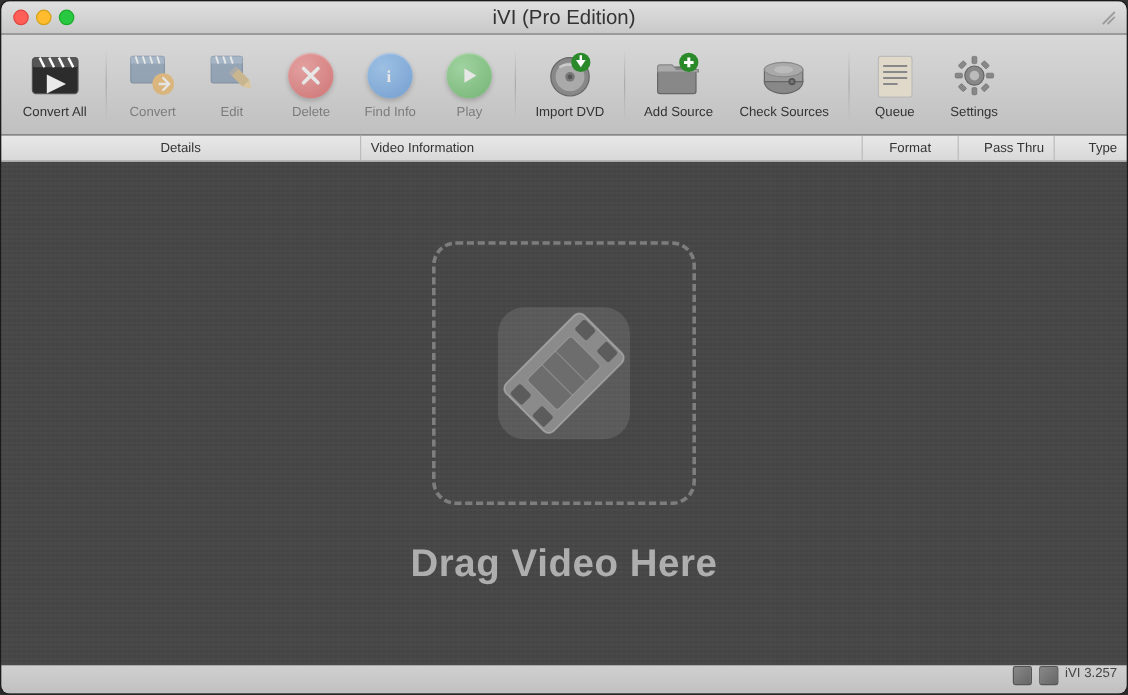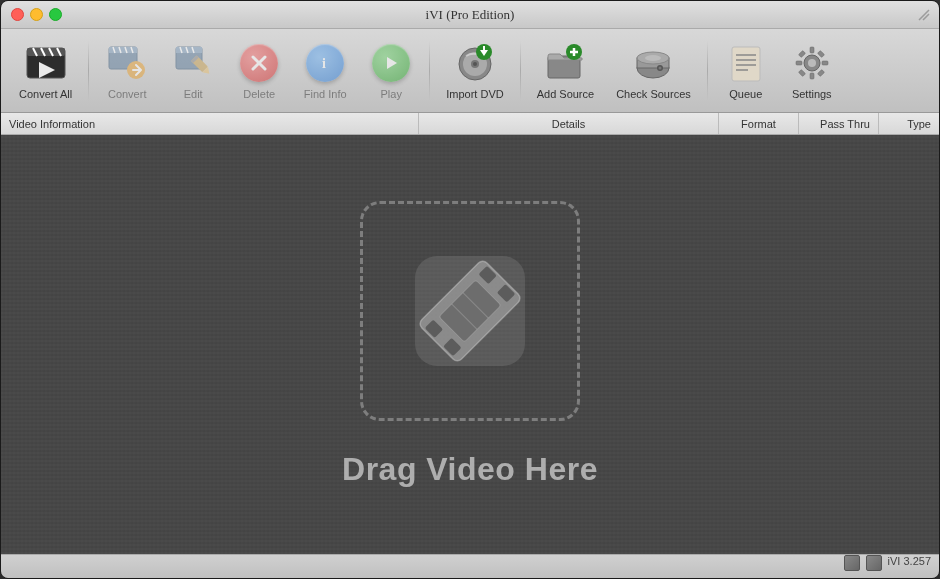--- a/index.html
+++ b/index.html
@@ -50,24 +50,23 @@
     }
 
     .btn-close { background: #ff5f57; border-color: #e0443e; }
     .btn-minimize { background: #febc2e; border-color: #d4a017; }
     .btn-maximize { background: #28c840; border-color: #1aab29; }
 
     .title-text {
       position: absolute;
       left: 50%;
       transform: translateX(-50%);
-      font-size: 13px;
+      font-size: 17px;
       font-weight: 500;
       color: #333;
-      font-family: Liberation Serif, serif;
     }
 
     .window-resize-btn {
       position: absolute;
       right: 8px;
       width: 14px;
       height: 14px;
       opacity: 0.5;
       cursor: pointer;
     }
@@ -441,25 +440,25 @@
             <rect x="27" y="27" width="4" height="6" rx="1" transform="rotate(45 29 30)"></rect>
           </g>
         </svg>
       </div>
       <span class="toolbar-label">Settings</span>
     </div>
 
   </div>
 
   <div class="column-headers">
+    <div class="col-header col-details">
+      <span>Details</span>
+    </div>
     <div class="col-header col-video-info">
       <span>Video Information</span>
-    </div>
-    <div class="col-header col-details">
-      <span>Details</span>
     </div>
     <div class="col-header col-format">
       <span>Format</span>
     </div>
     <div class="col-header col-passthru">
       <span>Pass Thru</span>
     </div>
     <div class="col-header col-type">
       <span>Type</span>
     </div>

